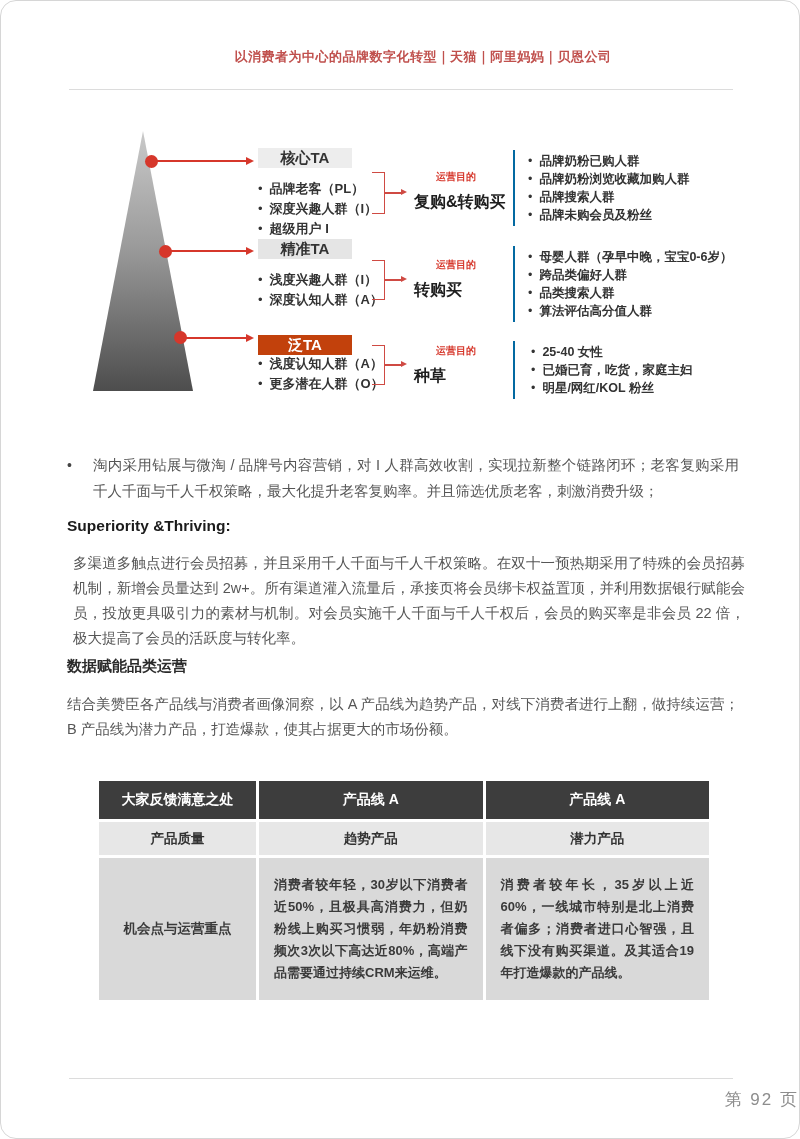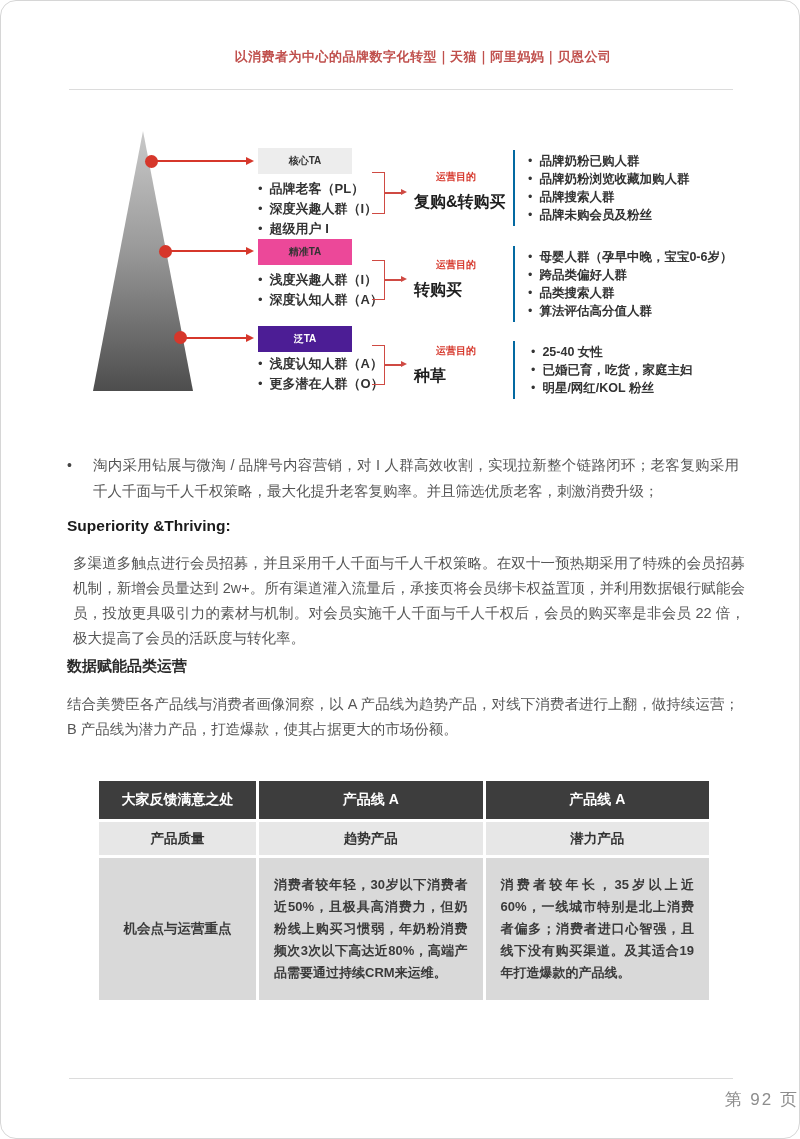--- a/index.html
+++ b/index.html
@@ -30,27 +30,27 @@
   .arrow { position:absolute; height:2px; background:#d6372b; }
   .arrow::after {
     content:""; position:absolute; right:-7px; top:-3.5px;
     border-left:8px solid #d6372b; border-top:4.5px solid transparent; border-bottom:4.5px solid transparent;
   }
   .arrow.t0 { left:156px; top:159px; width:90px; }
   .arrow.t1 { left:170px; top:249px; width:76px; }
   .arrow.t2 { left:185px; top:336px; width:61px; }
 
   .tier-box {
-    position:absolute; left:257px; width:94px; height:26px;
+    position:absolute; left:257px; width:94px; height:20px;
     display:flex; align-items:center; justify-content:center;
-    font-size:10px; font-weight:bold; color:#333;
+    font-size:15px; font-weight:bold; color:#333;
   }
   .tier-box.t0 { top:147px; background:#ededed; }
-  .tier-box.t1 { top:238px; background:#ec4899; }
-  .tier-box.t2 { top:325px; background:#4c1d95; color:#fff; }
+  .tier-box.t1 { top:238px; background:#e5e5e5; }
+  .tier-box.t2 { top:334px; background:#c2410c; color:#fff; }
 
   .tier-bullets { position:absolute; left:257px; }
   .tier-bullets.t0 { top:178px; }
   .tier-bullets.t1 { top:269px; }
   .tier-bullets.t2 { top:353px; }
   .b-line { display:flex; font-size:13px; color:#333; line-height:20px; font-weight:bold; }
   .b-line::before { content:"•"; margin-right:7px; font-weight:normal; }
 
   
   .bracket {

